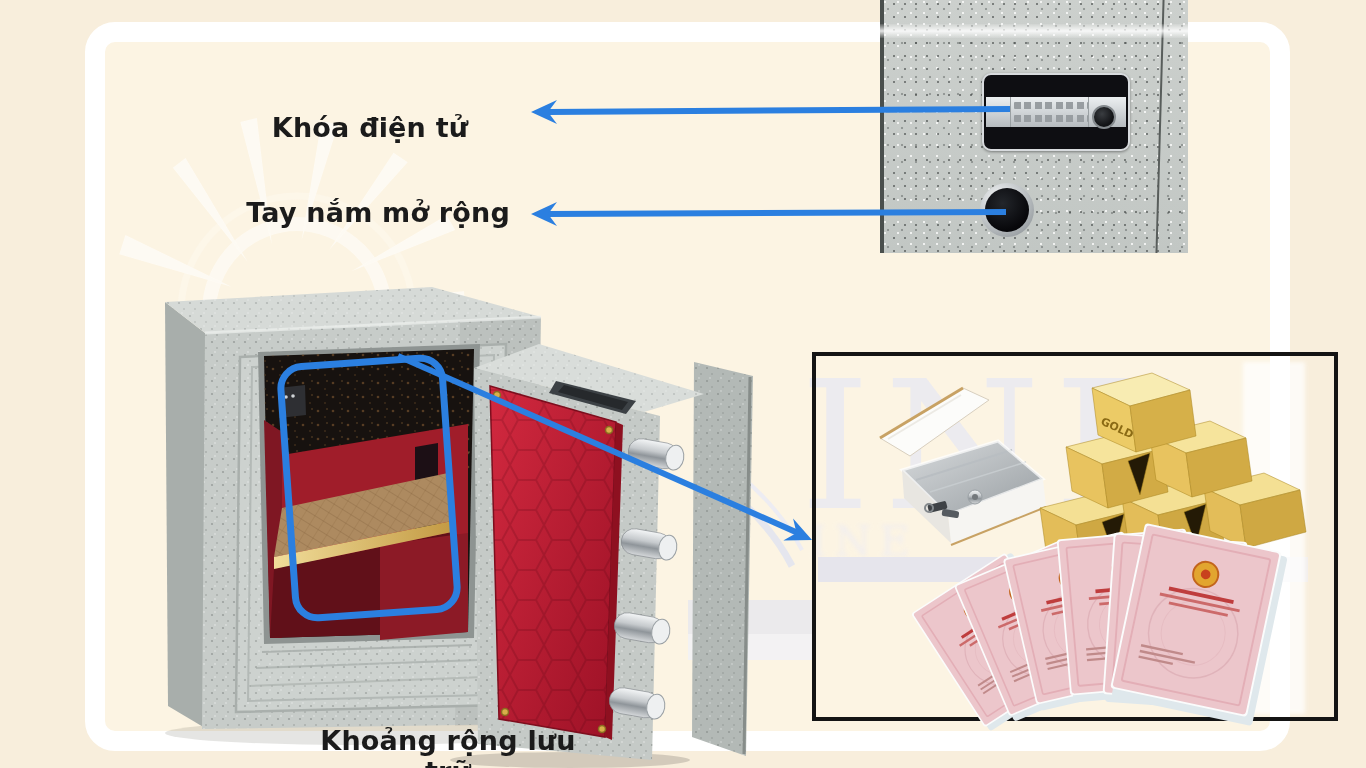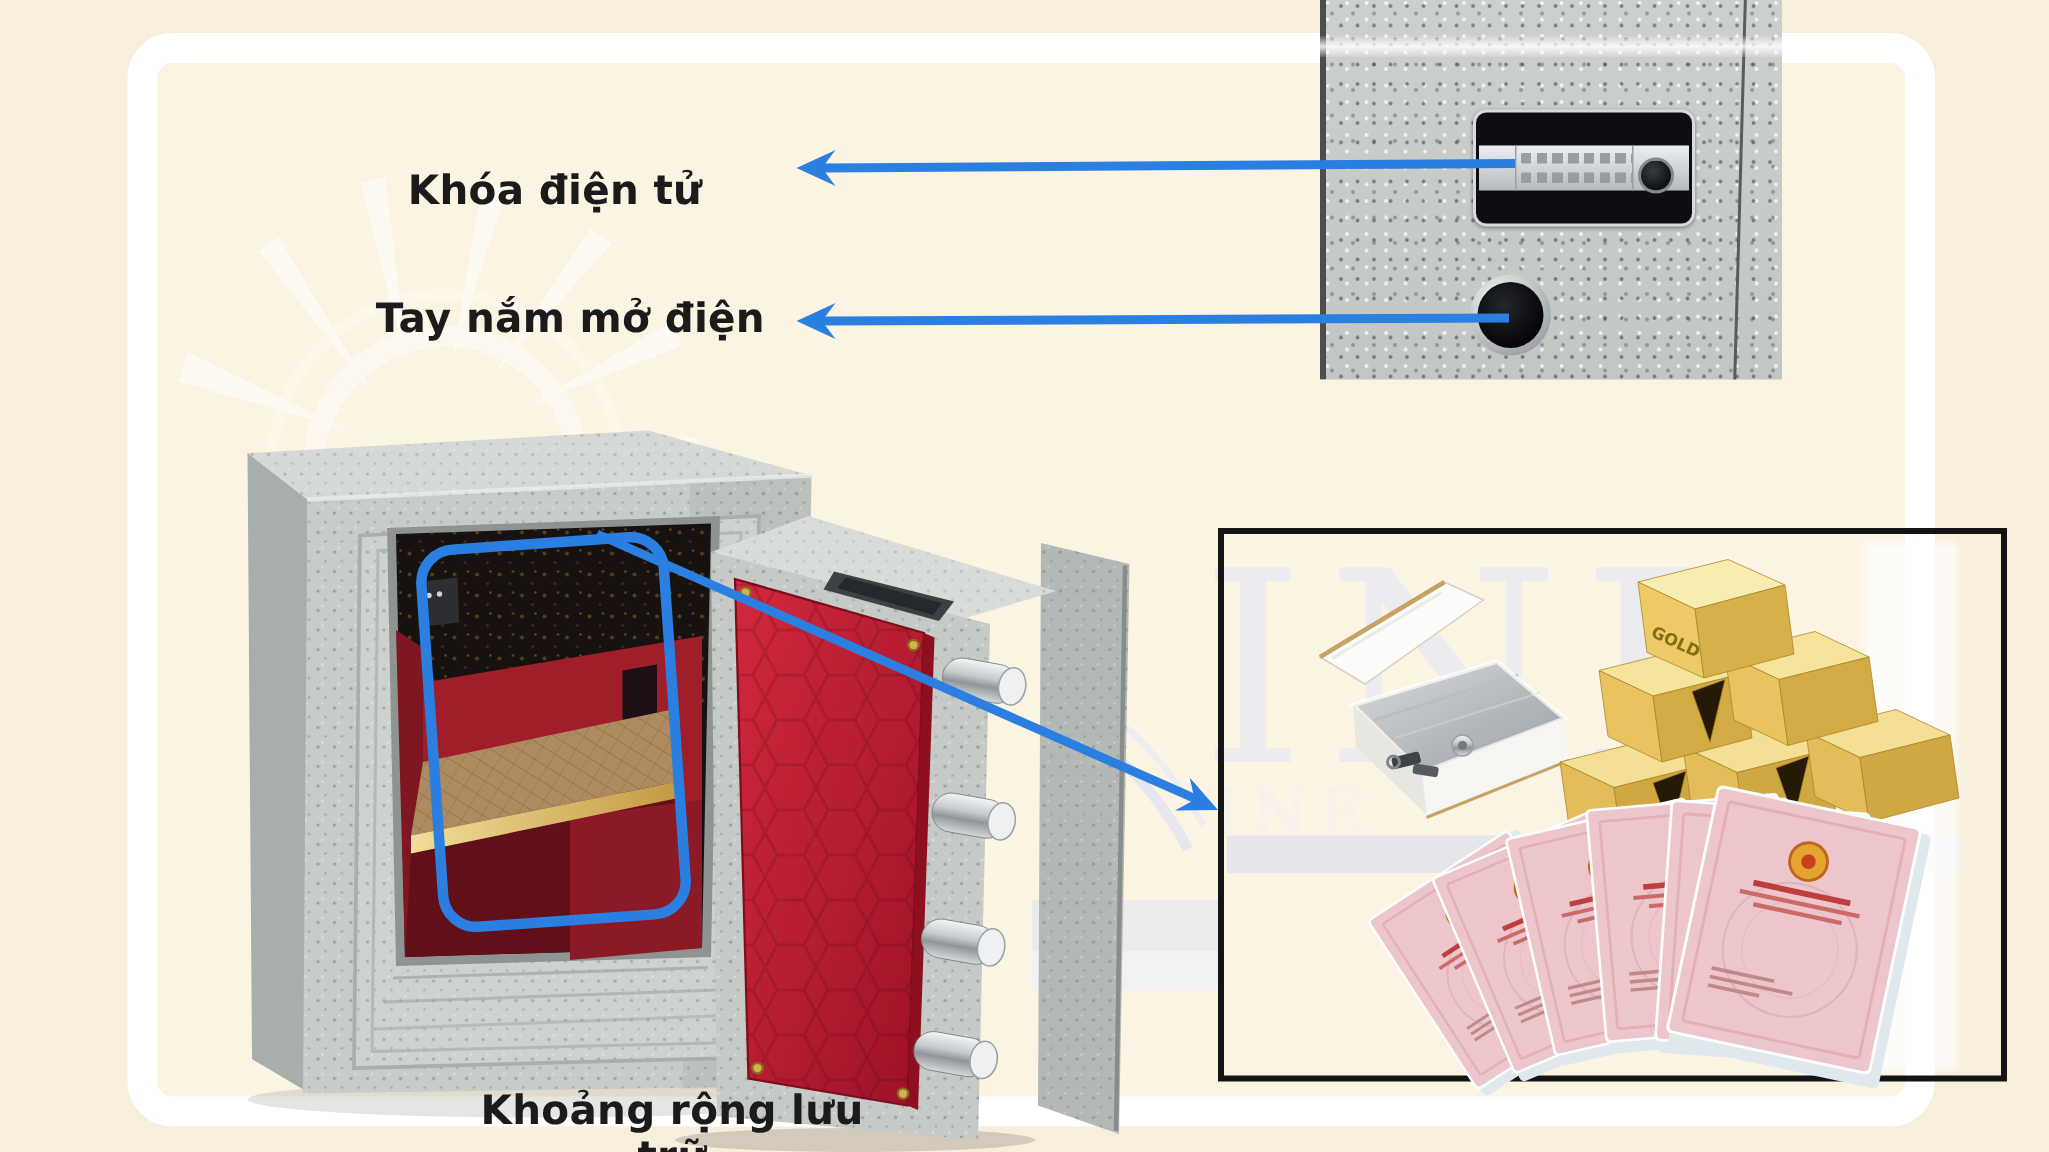--- a/index.html
+++ b/index.html
@@ -315,16 +315,16 @@
       <line x1="548" y1="214" x2="1006" y2="212" stroke-width="6" stroke="#2b7fe0"></line>
       <polygon points="531,214 557,202 548,214 557,226" fill="#2b7fe0"></polygon>
     </g>
     <g>
       <line x1="398" y1="356" x2="798" y2="533" stroke-width="6" stroke="#2b7fe0"></line>
       <polygon points="812,540 793.1,518.4 796.5,533.1 783.3,540.4" fill="#2b7fe0"></polygon>
     </g>
   </svg>
 
   <div class="label label-lock">Khóa điện tử</div>
-  <div class="label label-handle">Tay nắm mở điện</div>
+  <div class="label label-handle">Tay nắm mở rộng</div>
   <div class="label label-storage">Khoảng rộng lưu trữ</div>
 
 </div>
 
 </body></html>

